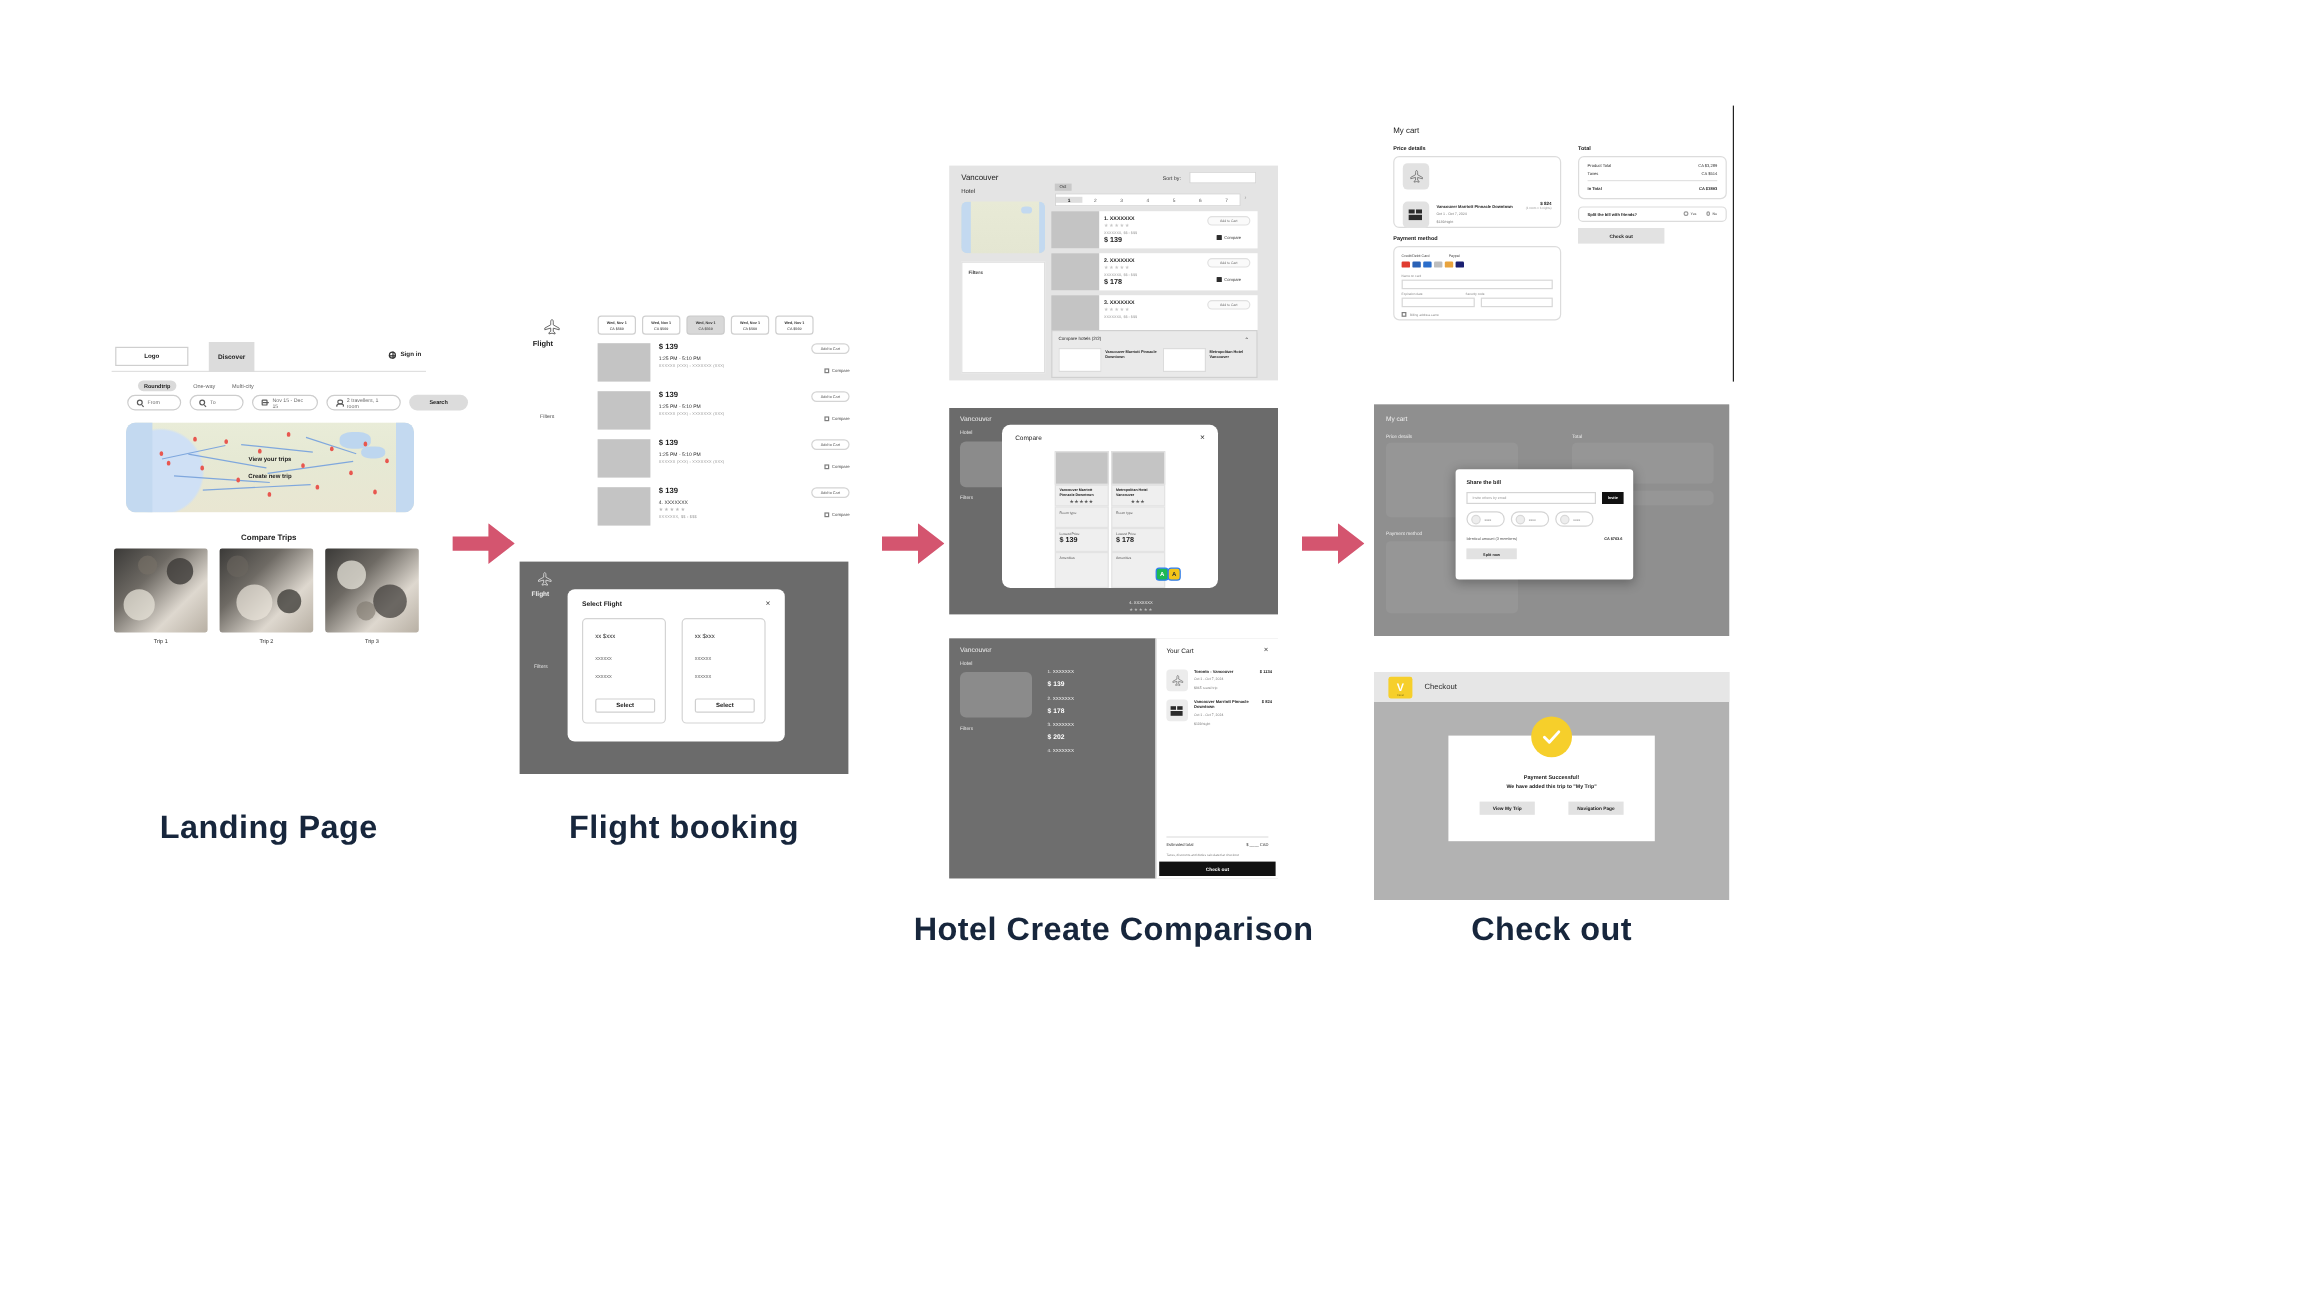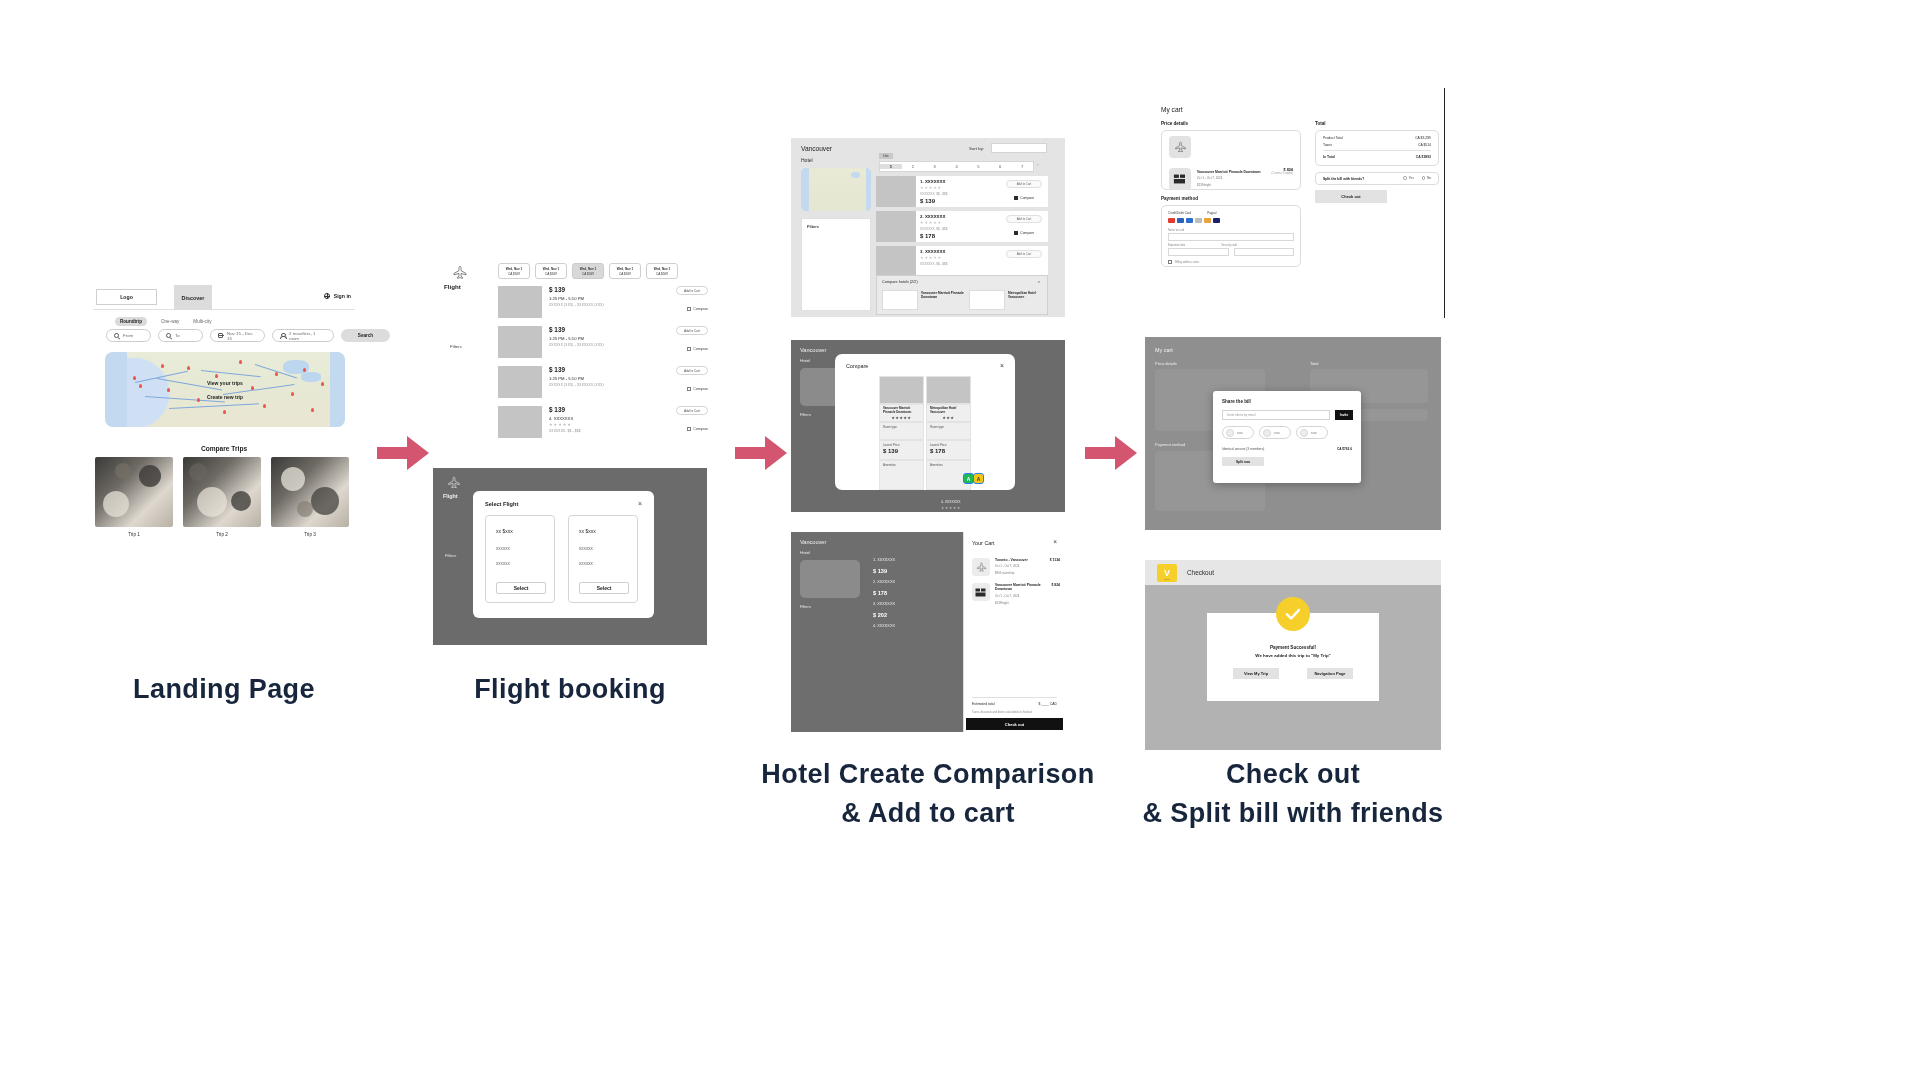--- a/index.html
+++ b/index.html
@@ -928,20 +928,18 @@
         <div class="sx-btn">View My Trip</div>
         <div class="sx-btn">Navigation Page</div>
       </div>
     </div>
   </div>
 
   <div class="abs caption" id="capFlight">Flight booking</div>
   <div class="abs caption" id="capLanding">Landing Page</div>
   <div class="abs caption" id="capHotel">
     <div>Hotel Create Comparison</div>
-    <div>&amp; Add to cart</div>
   </div>
   <div class="abs caption" id="capCheck">
     <div>Check out</div>
-    <div>&amp; Split bill with friends</div>
   </div>
 
 </div>
 
 </body></html>

